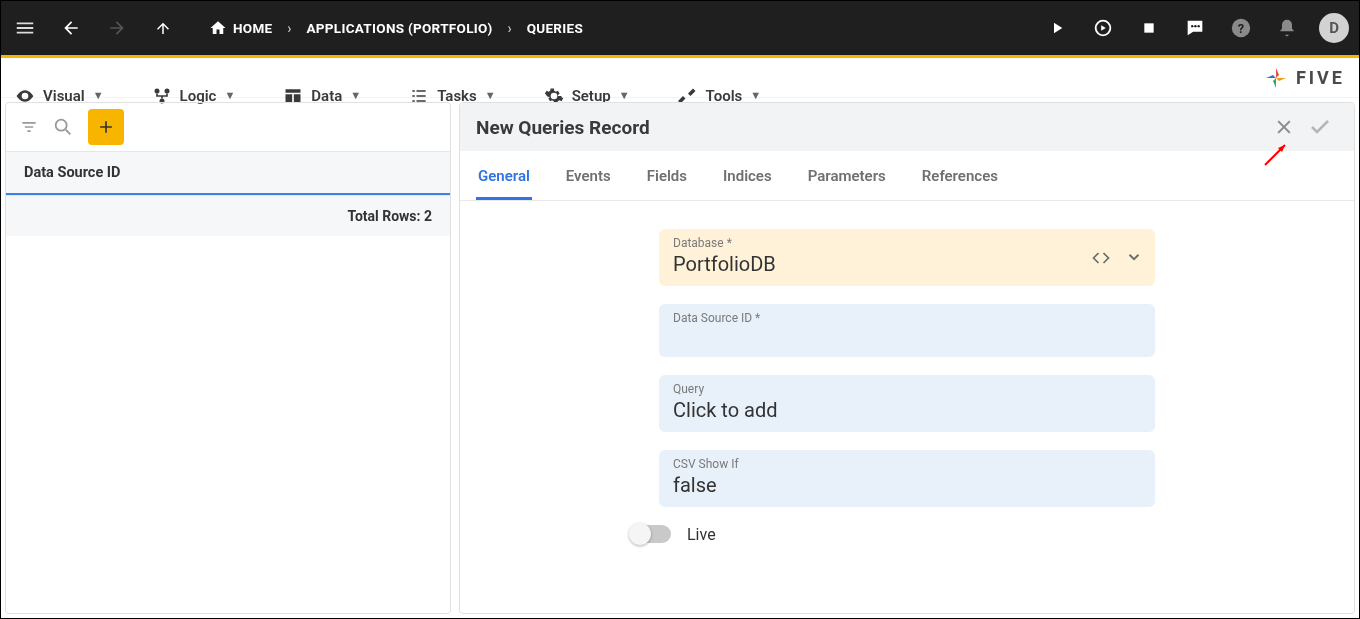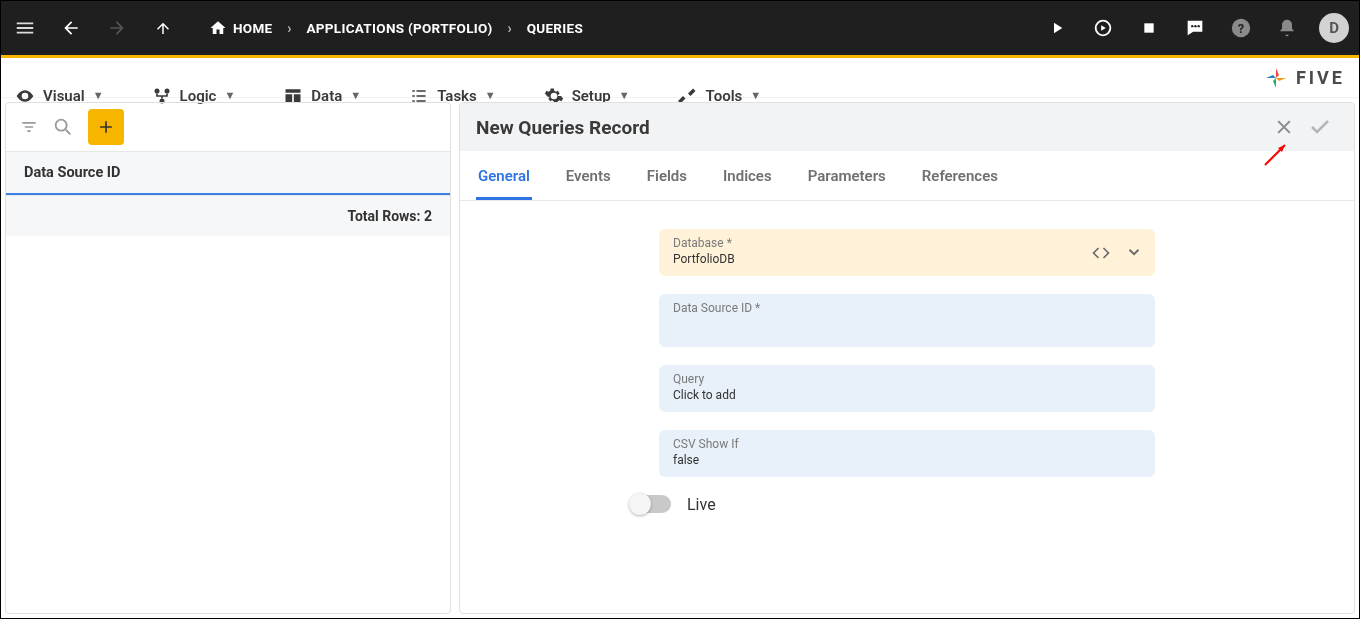--- a/index.html
+++ b/index.html
@@ -50,21 +50,21 @@
   .header-strip .spacer { flex:1; }
   .header-strip .hicon { width:36px; height:36px; display:flex; align-items:center; justify-content:center; color:#9a9a9a; cursor:pointer; }
   .tabs { height:50px; display:flex; align-items:center; padding:0 16px; gap:32px; border-bottom:1px solid #e9e9e9; }
   .tab { font-size:15px; font-weight:600; color:#707070; padding:14px 2px; cursor:pointer; position:relative; }
   .tab.active { color:#2f74e2; }
   .tab.active::after { content:""; position:absolute; left:0; right:0; bottom:-1px; height:3px; background:#2f74e2; }
   .form-area { flex:1; overflow:auto; padding:28px 0; display:flex; flex-direction:column; align-items:center; }
   .field { width:496px; border-radius:6px; padding:7px 14px 10px 14px; margin-bottom:18px; background:#e8f0fa; position:relative; }
   .field.highlight { background:#fff2d9; }
   .field .label { font-size:12px; color:#7a7a7a; }
-  .field .value { font-size:12px; color:#333; margin-top:2px; }
+  .field .value { font-size:20px; color:#333; margin-top:2px; }
   .field .value.empty { height:20px; }
   .field .field-icons { position:absolute; right:12px; top:50%; transform:translateY(-50%); display:flex; gap:14px; color:#6b6b6b; }
   .toggle-row { width:552px; display:flex; gap:16px; }
   .switch { width:40px; height:18px; border-radius:10px; background:#c9c9c9; position:relative; cursor:pointer; }
   .switch::after { content:""; position:absolute; width:22px; height:22px; border-radius:50%; background:#f5f5f5; box-shadow:0 1px 3px rgba(0,0,0,.3); top:-2px; left:-2px; }
   .toggle-label { font-size:16px; color:#333; }
 
   
   .red-arrow { position:absolute; top:139px; left:1261px; width:30px; height:30px; pointer-events:none; }
 

